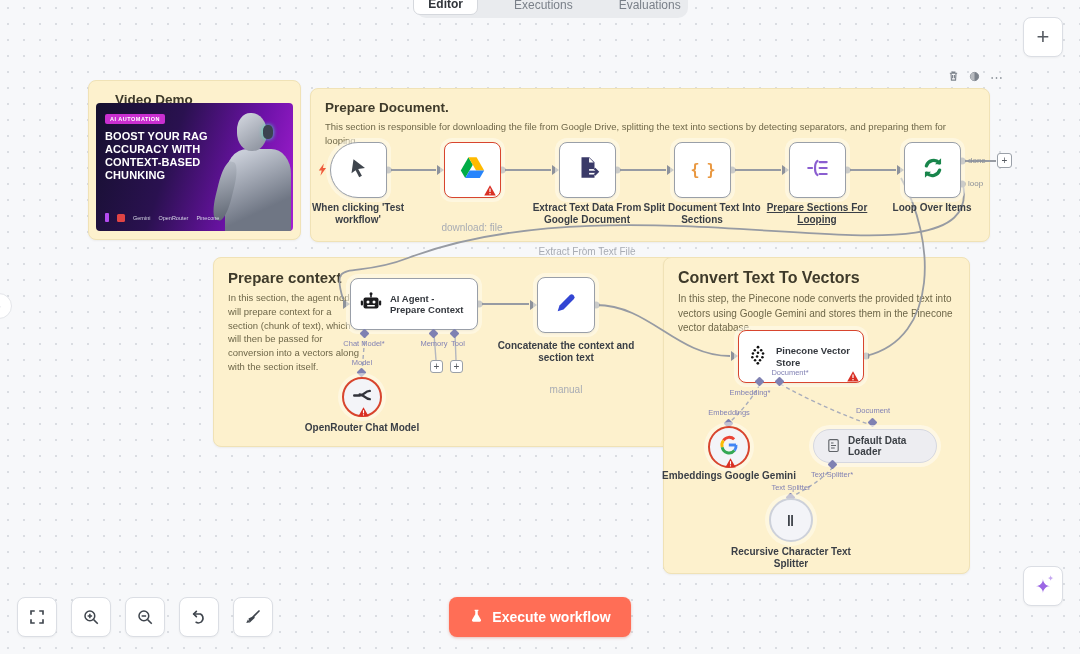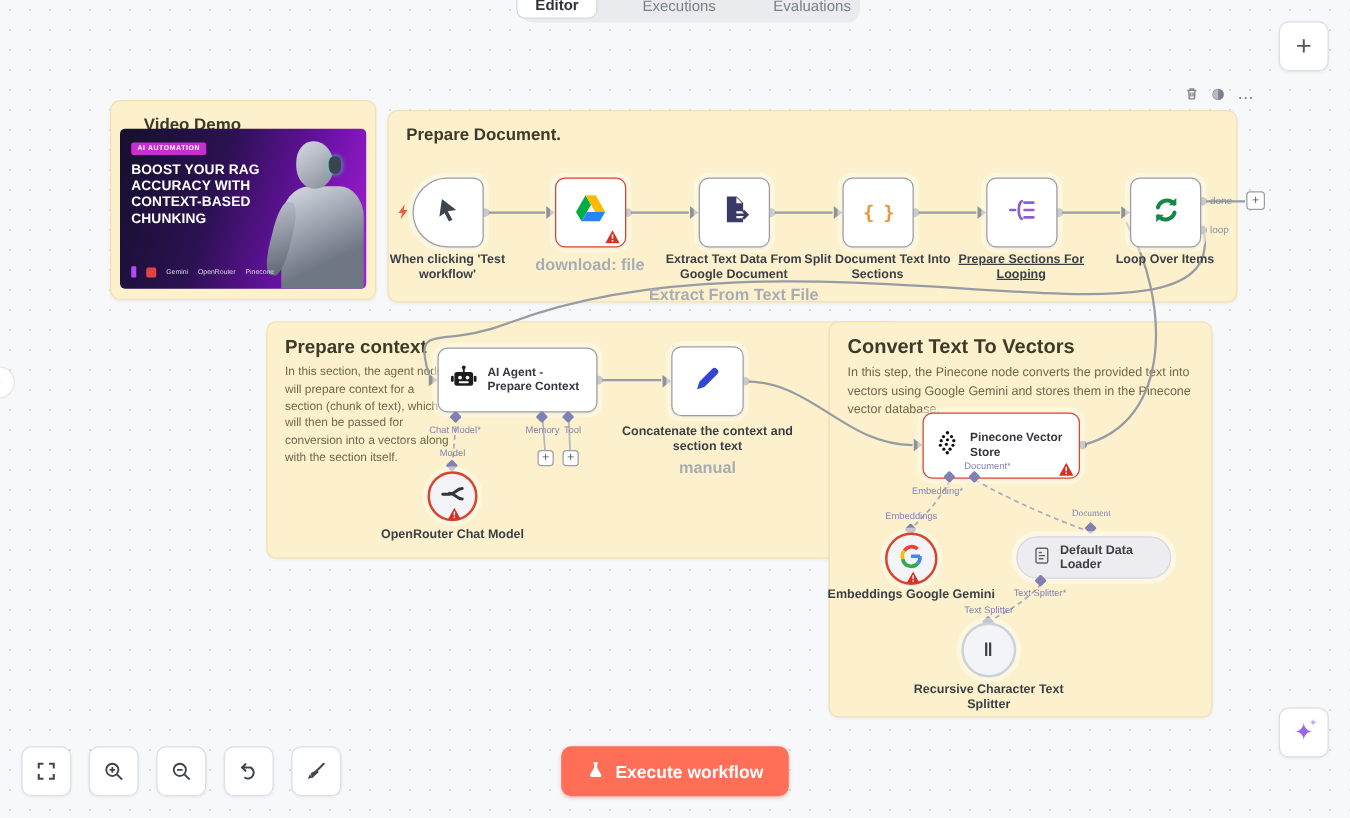--- a/index.html
+++ b/index.html
@@ -50,21 +50,21 @@
     z-index:6; box-shadow:0 0 0 4px rgba(255,251,238,.55); }
   .node-circle.error { border-color:#d8452e; }
   .node-pill { position:absolute; background:#ededf1; border:1px solid #d6d8e0;
     border-radius:17px; display:flex; align-items:center; gap:7px; padding:0 12px;
     z-index:6; box-shadow:0 0 0 4px rgba(255,251,238,.65); }
   .node-pill span { font-size:10px; color:#3c4046; font-weight:600; }
   .warn { position:absolute; width:12px; height:11px; z-index:7; }
 
   .node-label { position:absolute; width:140px; text-align:center; font-size:10px;
     font-weight:600; color:#3a3f46; line-height:1.18; z-index:6; }
-  .node-sub { font-weight:700; font-size:13px; color:#a8acb4; margin-top:2px; }
+  .node-sub { font-weight:400; font-size:10px; color:#a8acb4; margin-top:20px; }
 
   .port-label { position:absolute; font-size:7.5px; color:#8282b4; z-index:6;
     text-align:center; transform:translateX(-50%); white-space:nowrap; }
   .diamond { position:absolute; width:7px; height:7px; background:#7f81b2;
     transform:rotate(45deg); border-radius:1px; z-index:6; }
   .plusbox { position:absolute; background:#fff; border:1px solid #9aa0a8;
     border-radius:3px; color:#555a61; display:flex; align-items:center;
     justify-content:center; z-index:6; font-size:10px; line-height:1; }
   .edge-label { position:absolute; font-size:8px; color:#8b9099; z-index:5; }
 
@@ -149,20 +149,21 @@
     <span class="bar"></span>
     <span class="chip"></span>
     <span>Gemini</span>
     <span>OpenRouter</span>
     <span>Pinecone</span>
   </div>
 </div>
 
 <div class="sticky" style="left:310px; top:88px; width:680px; height:154px;">
   <div class="sticky-title" style="font-size:13.5px;">Prepare Document.</div>
+  <div class="sticky-desc" style="font-size:9.5px;">This section is responsible for downloading the file from Google Drive, splitting the text into sections by detecting separators, and preparing them for looping.</div>
 </div>
 
 <div class="sticky" style="left:213px; top:257px; width:508px; height:190px;">
   <div class="sticky-title" style="font-size:15px;">Prepare context</div>
   <div class="sticky-desc" style="font-size:9.5px; width:132px;">In this section, the agent node will prepare context for a section (chunk of text), which will then be passed for conversion into a vectors along with the section itself.</div>
 </div>
 
 <div class="sticky" style="left:663px; top:257px; width:307px; height:317px;">
   <div class="sticky-title" style="font-size:16px;">Convert Text To Vectors</div>
   <div class="sticky-desc" style="font-size:10px;">In this step, the Pinecone node converts the provided text into vectors using Google Gemini and stores them in the Pinecone vector database.</div>
@@ -389,21 +390,21 @@
   <span class="warn" style="left:15px; bottom:1px;"><svg width="11" height="10" viewBox="0 0 24 22">
         <path fill="#d93025" d="M12 .5 23.5 21H.5z"></path>
         <rect x="10.8" y="7" width="2.4" height="7" fill="#fff"></rect>
         <rect x="10.8" y="16" width="2.4" height="2.6" fill="#fff"></rect>
       </svg></span>
 </div>
 <div class="node-label" style="left:659px; top:470px;">
   <div>Embeddings Google Gemini</div>
 </div>
 
-<span class="port-label" style="left:873px; top:406px;font-family:Liberation Serif, serif;">Document</span>
+<span class="port-label" style="left:873px; top:406px;">Document</span>
 <div class="diamond" style="left:869px; top:419px;"></div>
 <div class="node-pill" style="left:813px; top:429px; width:124px; height:34px;">
   <span><svg width="15" height="15" viewBox="0 0 24 24" fill="none" stroke="#5f6368" stroke-width="1.8">
         <rect x="4.5" y="2.5" width="15" height="19" rx="2"></rect>
         <path d="M8 8h4M8 12h8M8 16h6"></path>
       </svg></span>
   <span>Default Data Loader</span>
 </div>
 <div class="diamond" style="left:829px; top:461px;"></div>
 <span class="port-label" style="left:832px; top:470px;">Text Splitter*</span>

